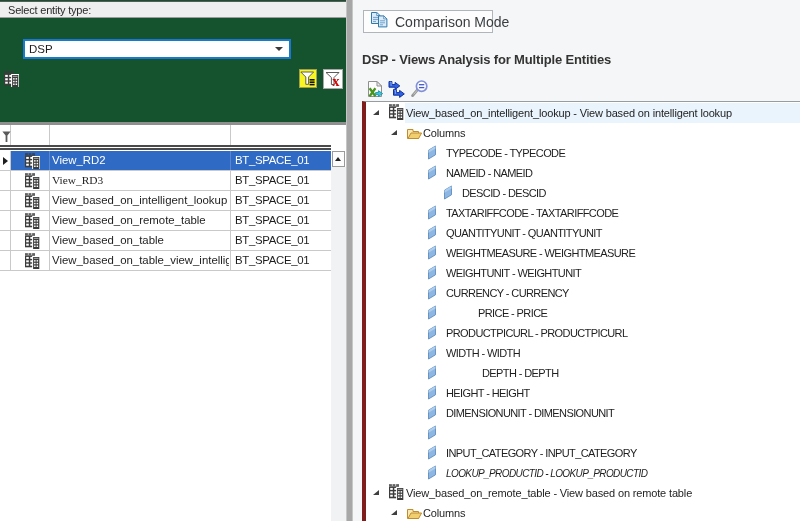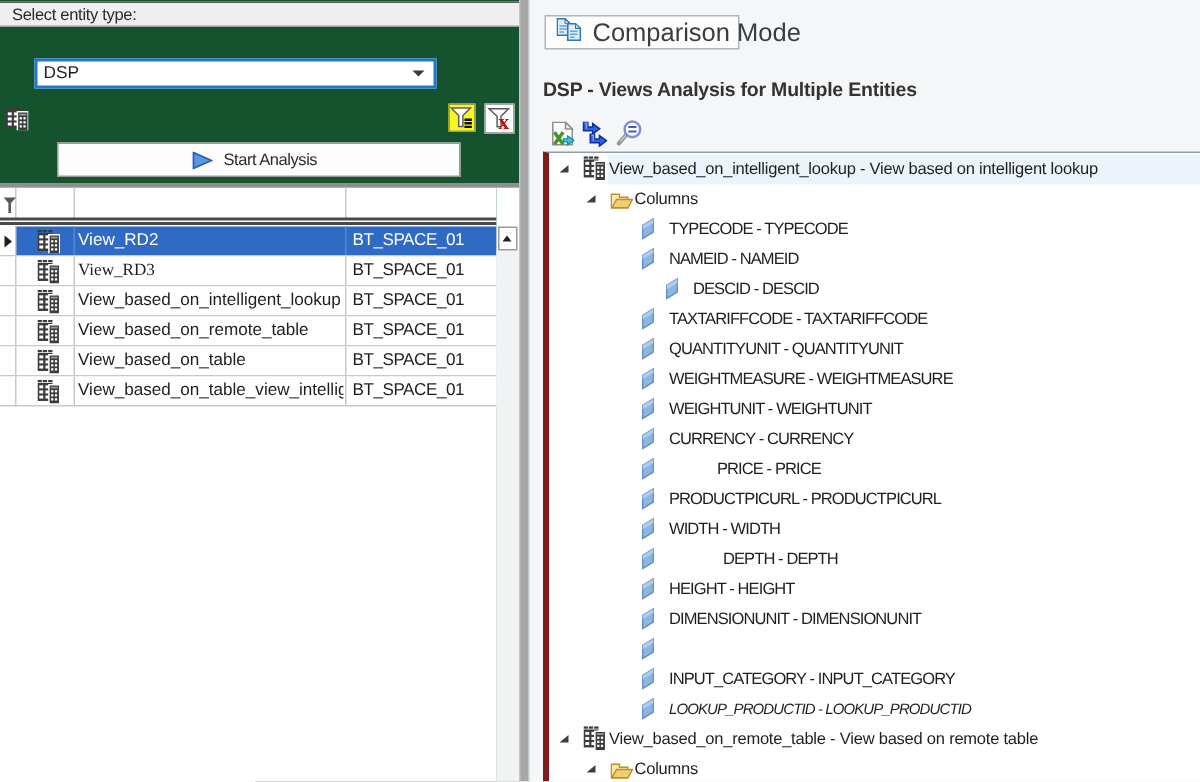--- a/index.html
+++ b/index.html
@@ -45,26 +45,20 @@
 <line x1="9.6" y1="11.2" x2="14.6" y2="11.2" stroke="#111" stroke-width="1.6"></line>
 <line x1="9.6" y1="13.6" x2="14.6" y2="13.6" stroke="#111" stroke-width="1.6"></line>
 </svg>
     </div>
 <div class="abs" style="left:323px;top:69px;width:20px;height:20px;background:#fff;border:1px solid #a8a8a8;display:flex;align-items:center;justify-content:center;">
       <svg width="17" height="17" viewBox="0 0 17 17">
 <polygon points="1,1.5 14,1.5 9,6.5 9,13.5 6.4,13.5 6.4,6.5" fill="none" stroke="#5a5a5a" stroke-width="1"></polygon>
 <text x="7.2" y="15.2" font-family="Liberation Serif" font-size="14.5" font-weight="bold" fill="#cc0a0a">x</text>
 </svg>
     </div>
-<div class="abs" style="left:38px;top:95px;width:269px;height:23px;background:#fdfdfd;border:1px solid #9a9a9a;display:flex;align-items:center;justify-content:flex-start;padding-left:89px;gap:7px;">
-      <svg width="14" height="12" viewBox="0 0 14 12">
-<polygon points="1,0.8 13,6 1,11.2" fill="#5b97e4" stroke="#2862b8" stroke-width="1.2"></polygon>
-</svg>
-      <span style="color:#2a2a2a;font-size:11px;letter-spacing:-0.3px;">Start Analysis</span>
-    </div>
 <div class="abs" style="left:0;top:122px;width:346px;height:2.5px;background:#8f8f8f;"></div>
 <div class="abs" style="left:0;top:124.5px;width:331px;height:396.5px;background:#fff;">
 <div class="abs" style="left:10px;top:0;width:1px;height:21px;background:#c9c9c9;"></div>
 <div class="abs" style="left:49px;top:0;width:1px;height:21px;background:#c9c9c9;"></div>
 <div class="abs" style="left:230px;top:0;width:1px;height:21px;background:#c9c9c9;"></div>
 <div class="abs" style="left:2px;top:6px;"><svg width="9" height="12" viewBox="0 0 9 12">
 <polygon points="0.4,0.6 8.6,0.6 5.4,4.4 5.4,11 3.6,11 3.6,4.4" fill="#5a5a5a"></polygon>
 </svg></div>
 <div class="abs" style="left:0;top:20.5px;width:331px;height:1.5px;background:#4a4a4a;"></div>
 <div class="abs" style="left:0;top:23.5px;width:331px;height:1.5px;background:#4a4a4a;"></div>
@@ -274,21 +268,21 @@
             <line x1="2" y1="9.4" x2="5" y2="9.4" stroke="#6fa3cf" stroke-width="1"></line>
           </g>
 <g transform="translate(7,3.4)">
             <path d="M0.5 0.5 L5.7 0.5 L8.9 3.5 L8.9 11.5 L0.5 11.5 Z" fill="#dceaf6" stroke="#2e79ad" stroke-width="1"></path>
             <path d="M5.7 0.5 L5.7 3.5 L8.9 3.5 Z" fill="#f6fafd" stroke="#2e79ad" stroke-width="0.7"></path>
             <line x1="2" y1="5.4" x2="7" y2="5.4" stroke="#6fa3cf" stroke-width="1"></line>
             <line x1="2" y1="7.4" x2="7" y2="7.4" stroke="#6fa3cf" stroke-width="1"></line>
             <line x1="2" y1="9.4" x2="5" y2="9.4" stroke="#6fa3cf" stroke-width="1"></line>
           </g>
 </svg></span>
-      <span style="margin-left:6px;color:#3a3d40;font-size:17px;white-space:nowrap;">Comparison Mode</span>
+      <span style="margin-left:6px;color:#3a3d40;font-size:14px;white-space:nowrap;">Comparison Mode</span>
     </div>
 <div class="abs txt" style="left:9px;top:52px;font-size:13px;font-weight:bold;color:#333;letter-spacing:-0.15px;">DSP - Views Analysis for Multiple Entities</div>
 <div class="abs" style="left:14.5px;top:80.5px;"><svg width="15" height="17" viewBox="0 0 15 17">
 <path d="M0.5 0.5 L9 0.5 L13.5 5 L13.5 15.5 L0.5 15.5 Z" fill="#fcfcfc" stroke="#8f8f8f" stroke-width="1"></path>
 <path d="M9 0.5 L9 5 L13.5 5 Z" fill="#ececec" stroke="#8f8f8f" stroke-width="1"></path>
 <path d="M1.6 7.2 L7.4 15.2 M7.4 7.2 L1.6 15.2" stroke="#48941c" stroke-width="2.3"></path>
 <polygon points="7.6,11.6 10.4,11.6 10.4,9.7 14.6,12.6 10.4,15.5 10.4,13.6 7.6,13.6" fill="#40c5da" stroke="#1691a6" stroke-width="0.9"></polygon>
 </svg></div>
 <div class="abs" style="left:35px;top:80.5px;"><svg width="17" height="17" viewBox="0 0 17 17">
 <g transform="translate(0.5,0)">

